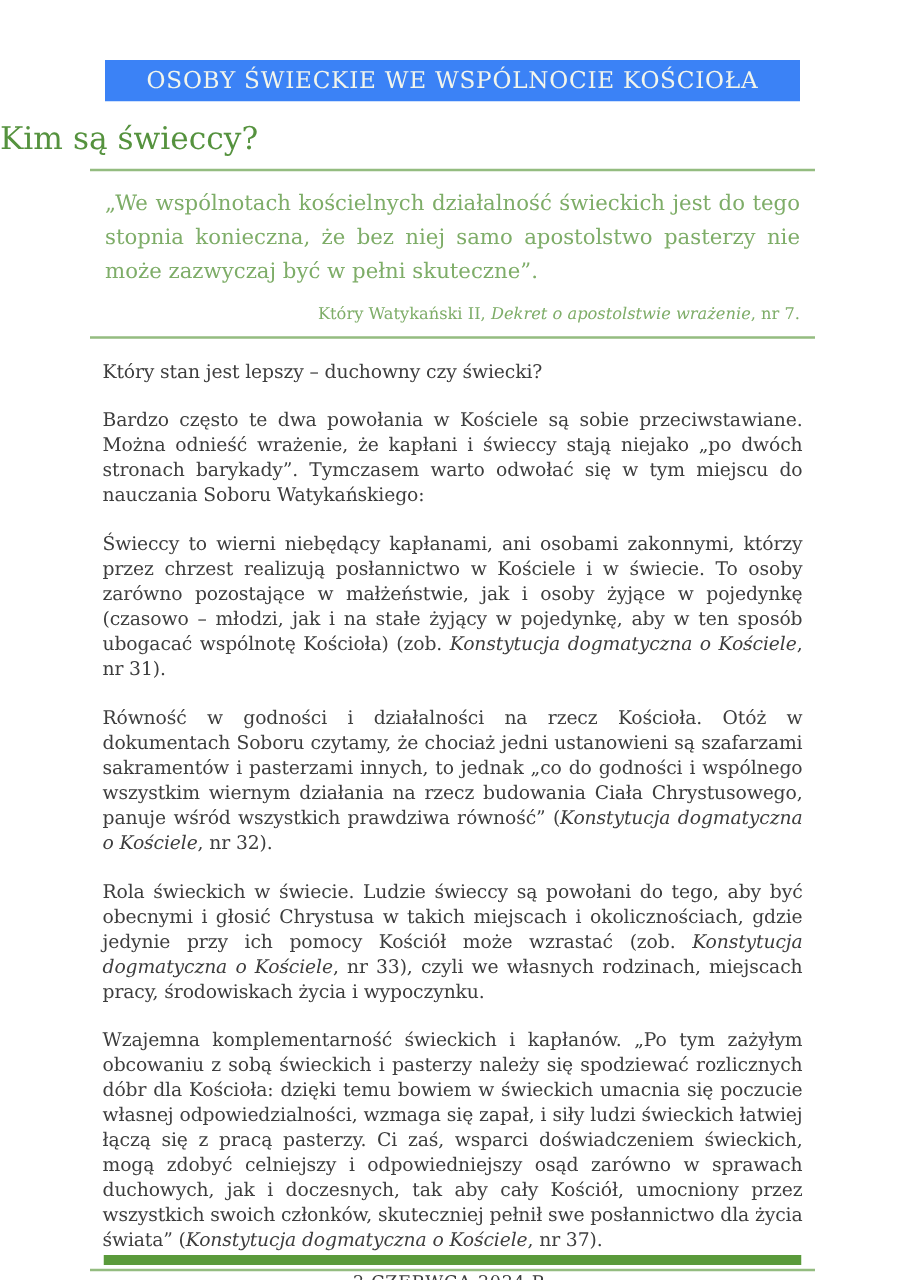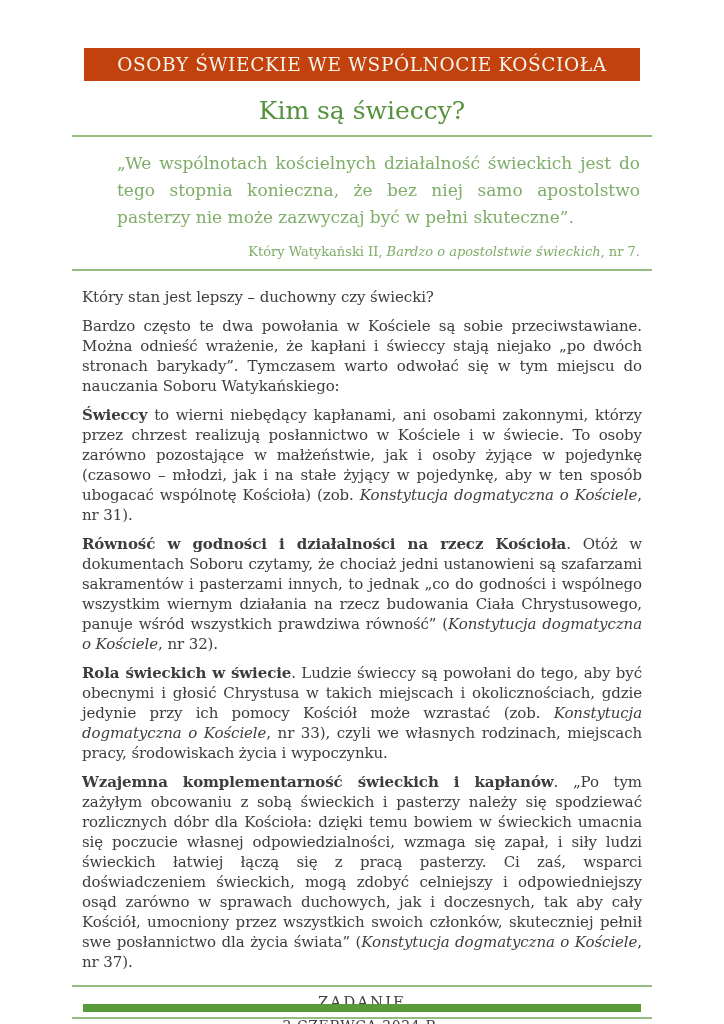--- a/index.html
+++ b/index.html
@@ -8,72 +8,71 @@
     width: 724px; height: 1024px;
     position: relative;
     overflow: hidden;
     font-family: "DejaVu Serif", "Liberation Serif", serif;
   }
   .page { width: 724px; height: 1024px; position: relative; background: #fff; }
 
   .banner {
     width: 556px; height: 33px;
     margin: 48px auto 0 auto;
-    background: #c2410c;
+    background: #3b82f6;
     color: #f2f5ec;
     text-align: center;
     line-height: 33px;
     font-size: 18.5px;
     letter-spacing: 0.6px;
   }
 
   .title {
     margin-top: 15px;
-    text-align: center;
+    text-align: left;
     font-size: 25px;
     font-weight: 500;
     color: #55923e;
   }
 
   .rule {
     border: none;
     border-top: 2px solid #94bc80;
     width: 580px;
     margin: 0 auto;
   }
   .rule-top { margin-top: 10px; }
   .rule-mid { margin-top: 10px; }
 
   .quote { width: 556px; margin: 13px auto 0 auto; }
   .quote-text {
     color: #7ead68;
     font-size: 17px;
     line-height: 27px;
     text-align: justify;
-    margin-left: 33px;
   }
   .attribution {
     margin-top: 13px;
     text-align: right;
     color: #7ead68;
     font-size: 13px;
   }
   .attribution em { font-style: italic; }
 
   .article {
     width: 560px;
     margin: 16px auto 0 auto;
     color: #3d3d3d;
     font-size: 15px;
     line-height: 20px;
     text-align: justify;
     letter-spacing: -0.1px;
   }
-  .article p + p { margin-top: 9px; }
-  .article .b { font-weight: bold; }
+  .article p + p { margin-top: 19px; }
+  .article .b { font-weight: normal; }
   .article .i { font-style: italic; }
 
   .task { margin-top: 13px; }
   .task-heading {
     text-align: center;
     color: #404040;
     font-size: 15px;
     font-weight: 500;
     letter-spacing: 2px;
     margin: 6px 0 6px 0;
@@ -113,21 +112,21 @@
     <span>OSOBY ŚWIECKIE WE WSPÓLNOCIE KOŚCIOŁA</span>
   </header>
 
   <h1 class="title">Kim są świeccy?</h1>
 
   <hr class="rule rule-top">
 
   <blockquote class="quote">
     <p class="quote-text">„We wspólnotach kościelnych działalność świeckich jest do tego stopnia konieczna, że bez niej samo apostolstwo pasterzy nie może zazwyczaj być w pełni skuteczne”.</p>
     <p class="attribution">
-      <span>Który Watykański II, </span><em>Bardzo o apostolstwie świeckich</em><span>, nr 7.</span>
+      <span>Który Watykański II, </span><em>Dekret o apostolstwie wrażenie</em><span>, nr 7.</span>
     </p>
   </blockquote>
 
   <hr class="rule rule-mid">
 
   <main class="article">
       <p><span>Który stan jest lepszy – duchowny czy świecki?</span></p>
       <p><span>Bardzo często te dwa powołania w Kościele są sobie przeciwstawiane. Można odnieść wrażenie, że kapłani i świeccy stają niejako „po dwóch stronach barykady”. Tymczasem warto odwołać się w tym miejscu do nauczania Soboru Watykańskiego:</span></p>
       <p><span class="b">Świeccy</span><span> to wierni niebędący kapłanami, ani osobami zakonnymi, którzy przez chrzest realizują posłannictwo w Kościele i w świecie. To osoby zarówno pozostające w małżeństwie, jak i osoby żyjące w pojedynkę (czasowo – młodzi, jak i na stałe żyjący w pojedynkę, aby w ten sposób ubogacać wspólnotę Kościoła) (zob. </span><span class="i">Konstytucja dogmatyczna o Kościele</span><span>, nr 31).</span></p>
       <p><span class="b">Równość w godności i działalności na rzecz Kościoła</span><span>. Otóż w dokumentach Soboru czytamy, że chociaż jedni ustanowieni są szafarzami sakramentów i pasterzami innych, to jednak „co do godności i wspólnego wszystkim wiernym działania na rzecz budowania Ciała Chrystusowego, panuje wśród wszystkich prawdziwa równość” (</span><span class="i">Konstytucja dogmatyczna o Kościele</span><span>, nr 32).</span></p>

